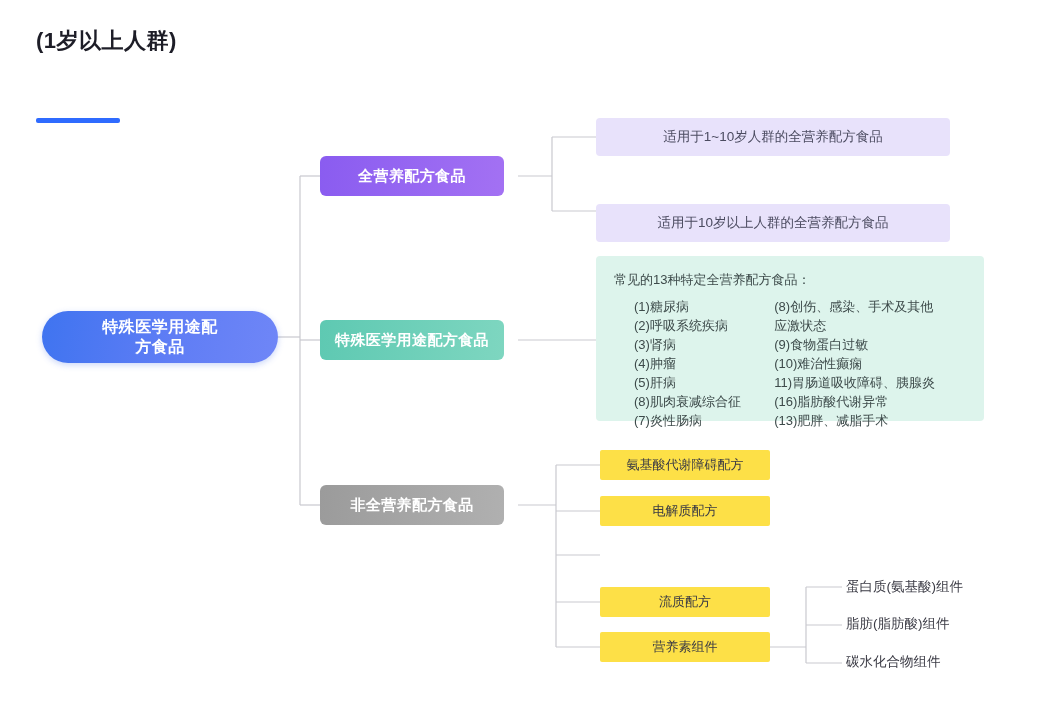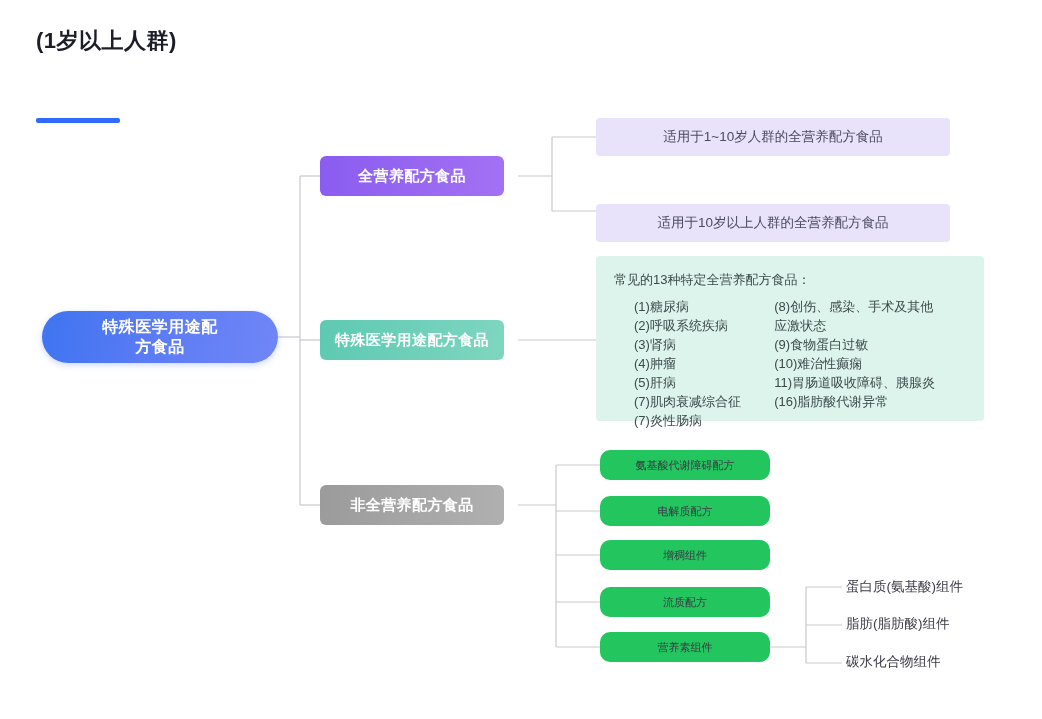--- a/index.html
+++ b/index.html
@@ -142,24 +142,24 @@
   #l2-specific-box .sp-col-right { width: 210px; }
   #l2-specific-box .sp-item {
     white-space: pre-line;
     line-height: 19px;
   }
 
   .l2-grey {
     left: 600px;
     width: 170px;
     height: 30px;
-    border-radius: 10px;
-    background: #22c55e;
+    border-radius: 2px;
+    background: #fde047;
     color: #3a3a44;
-    font-size: 11px;
+    font-size: 13px;
   }
   #l2-part-1 { top: 450px; }
   #l2-part-2 { top: 496px; }
   #l2-part-3 { top: 540px; }
   #l2-part-4 { top: 587px; }
   #l2-part-5 { top: 632px; }
 
   .l3-leaf {
     position: absolute;
     left: 846px;
@@ -250,42 +250,40 @@
 
   <div id="l2-specific-box">
     <div class="sp-head">常见的13种特定全营养配方食品：</div>
     <div class="sp-cols">
       <div class="sp-col sp-col-left">
         <span class="sp-item">(1)糖尿病</span>
         <span class="sp-item">(2)呼吸系统疾病</span>
         <span class="sp-item">(3)肾病</span>
         <span class="sp-item">(4)肿瘤</span>
         <span class="sp-item">(5)肝病</span>
-        <span class="sp-item">(7)肌肉衰减综合征</span>
+        <span class="sp-item">(8)肌肉衰减综合征</span>
         <span class="sp-item">(7)炎性肠病</span>
       </div>
       <div class="sp-col sp-col-right">
         <span class="sp-item">(8)创伤、感染、手术及其他
 应激状态</span>
         <span class="sp-item">(9)食物蛋白过敏</span>
         <span class="sp-item">(10)难治性癫痫</span>
         <span class="sp-item">11)胃肠道吸收障碍、胰腺炎</span>
         <span class="sp-item">(16)脂肪酸代谢异常</span>
+        <span class="sp-item">(13)肥胖、减脂手术</span>
       </div>
     </div>
   </div>
 
   <div class="node l2-grey" id="l2-part-1">
     <span>氨基酸代谢障碍配方</span>
   </div>
   <div class="node l2-grey" id="l2-part-2">
     <span>电解质配方</span>
-  </div>
-  <div class="node l2-grey" id="l2-part-3">
-    <span>增稠组件</span>
   </div>
   <div class="node l2-grey" id="l2-part-4">
     <span>流质配方</span>
   </div>
   <div class="node l2-grey" id="l2-part-5">
     <span>营养素组件</span>
   </div>
 
   <div class="l3-leaf" id="l3-1">蛋白质(氨基酸)组件</div>
   <div class="l3-leaf" id="l3-2">脂肪(脂肪酸)组件</div>

